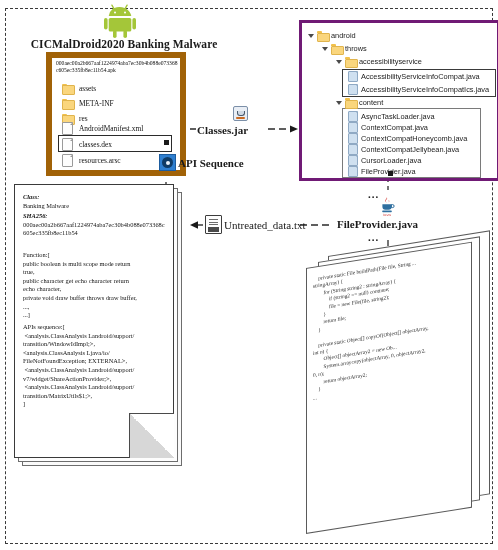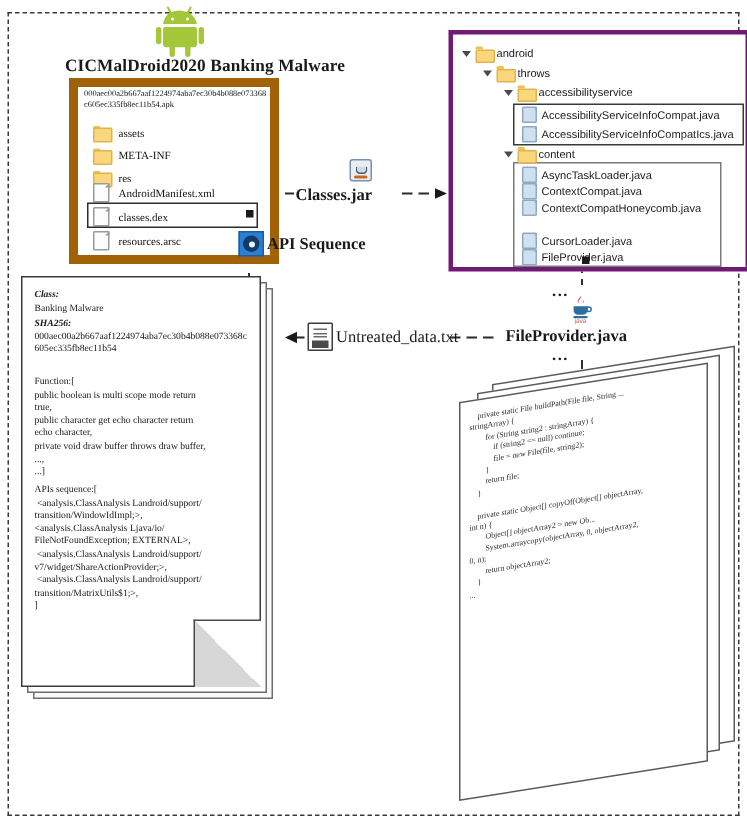--- a/index.html
+++ b/index.html
@@ -13,21 +13,21 @@
     -webkit-font-smoothing:antialiased;
   }
   .abs{position:absolute;}
 
   
   #android-logo{left:104px;top:2px;width:42px;height:36px;}
 
   
   #apk-title{
     left:18px;top:38px;width:212px;
-    text-align:right;font-weight:bold;font-size:11.5px;
+    text-align:center;font-weight:bold;font-size:11.5px;
     letter-spacing:.1px;
   }
   #apk-box{
     left:46px;top:52px;width:128px;height:112px;
     border:6px solid #a16207;background:#fff;
   }
   #apk-hash{
     position:absolute;left:4px;top:2px;width:122px;
     font-size:5.6px;line-height:7.2px;color:#111;
     word-break:break-all;font-family:"Liberation Serif",serif;
@@ -348,20 +348,24 @@
     <span class="ic-jfile"></span>
     <span>AsyncTaskLoader.java</span>
   </div>
   <div class="tnode" style="left:46px;top:98px">
     <span class="ic-jfile"></span>
     <span>ContextCompat.java</span>
   </div>
   <div class="tnode" style="left:46px;top:109px">
     <span class="ic-jfile"></span>
     <span>ContextCompatHoneycomb.java</span>
+  </div>
+  <div class="tnode" style="left:46px;top:120px">
+    <span class="ic-jfile"></span>
+    <span>ContextCompatJellybean.java</span>
   </div>
   <div class="tnode" style="left:46px;top:131px">
     <span class="ic-jfile"></span>
     <span>CursorLoader.java</span>
   </div>
   <div class="tnode" style="left:46px;top:142px">
     <span class="ic-jfile"></span>
     <span>FileProvider.java</span>
   </div>
   <div class="sq" style="left:86px;top:148px"></div>

